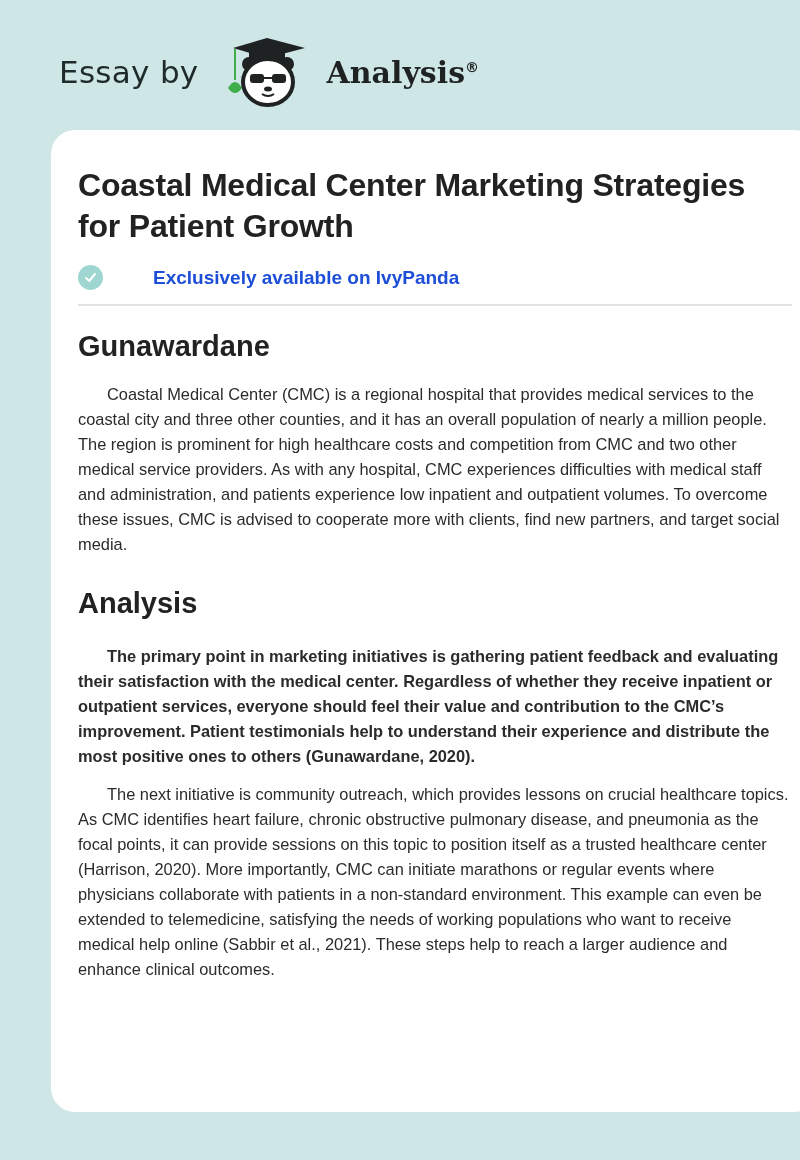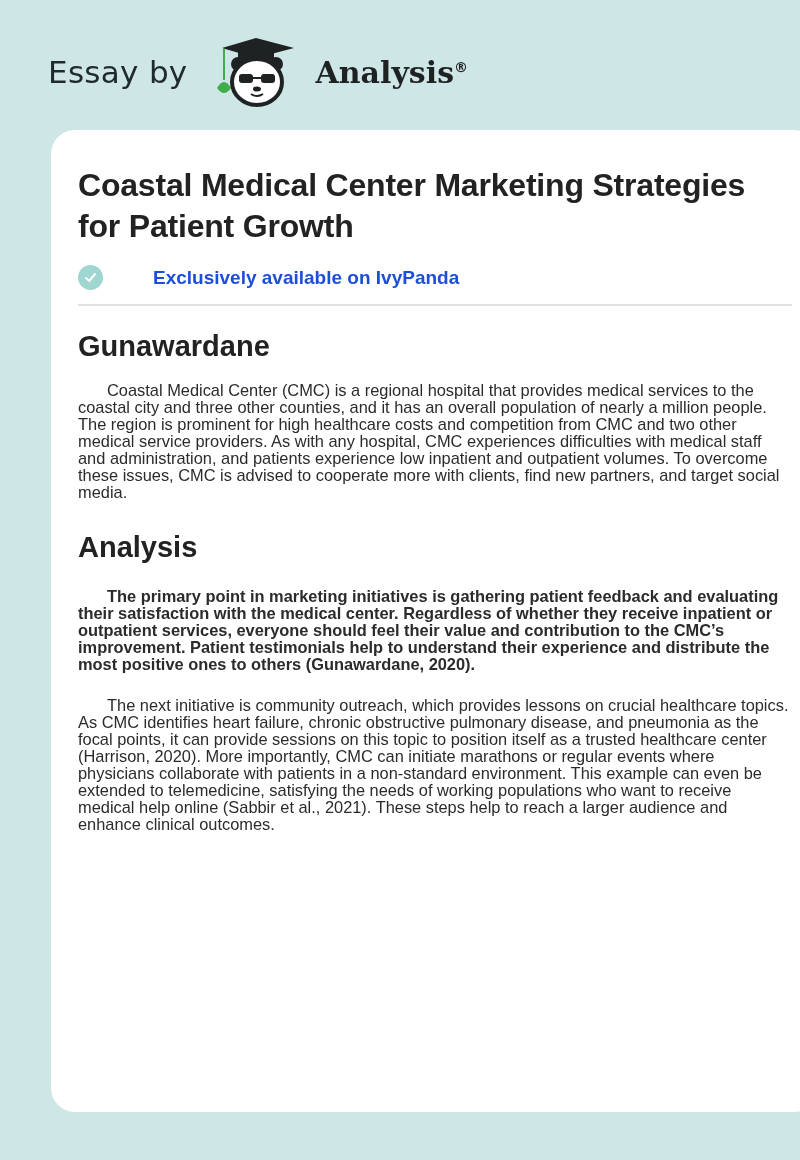--- a/index.html
+++ b/index.html
@@ -4,21 +4,21 @@
 <style>
   html, body { margin: 0; padding: 0; }
   body {
     width: 800px; height: 1160px; overflow: hidden;
     background: #cfe6e6;
     font-family: "Liberation Sans", sans-serif;
     color: #222;
     position: relative;
   }
   .brand {
-    position: absolute; left: 48px; top: 36px; height: 72px;
+    position: absolute; left: 59px; top: 36px; height: 72px;
     display: flex; align-items: center; gap: 8px;
   }
   .brand-prefix {
     font-family: "DejaVu Sans", sans-serif;
     font-size: 31px; color: #1f2a2a; letter-spacing: 0.3px;
     margin-right: 18px;
   }
   .brand-logo { width: 84px; height: 72px; margin-right: 10px; }
   .brand-name {
     font-family: "DejaVu Serif", serif; font-weight: bold;
@@ -42,24 +42,24 @@
     display: flex; align-items: center; justify-content: center; margin-right: 6px;
   }
   .exclusive-text { font-size: 19px; font-weight: bold; color: #1d4ed8; padding-left: 44px; }
   .divider { height: 2px; background: #e2e2e2; margin-top: 14px; }
   h2 {
     margin: 0; font-size: 29px; line-height: 36px; font-weight: bold; color: #222;
   }
   .h2-intro { margin-top: 22px; }
   .h2-analysis { margin-top: 28px; }
   p {
-    margin: 0; font-size: 16.4px; line-height: 17px; color: #2b2b2b; text-indent: 29px;
+    margin: 0; font-size: 16.4px; line-height: 25px; color: #2b2b2b; text-indent: 29px;
   }
   .first-p { margin-top: 18px; }
-  .p-gap { margin-top: 24px; }
+  .p-gap { margin-top: 13px; }
   .analysis-first { margin-top: 23px; font-weight: bold; }
 </style>
 </head>
 <body>
 
 <div class="brand">
   <span class="brand-prefix">Essay by</span>
   <svg class="brand-logo" viewBox="0 0 84 72">
 
     <polygon points="8,12 42,2 80,12 42,22" fill="#1f2222"></polygon>

